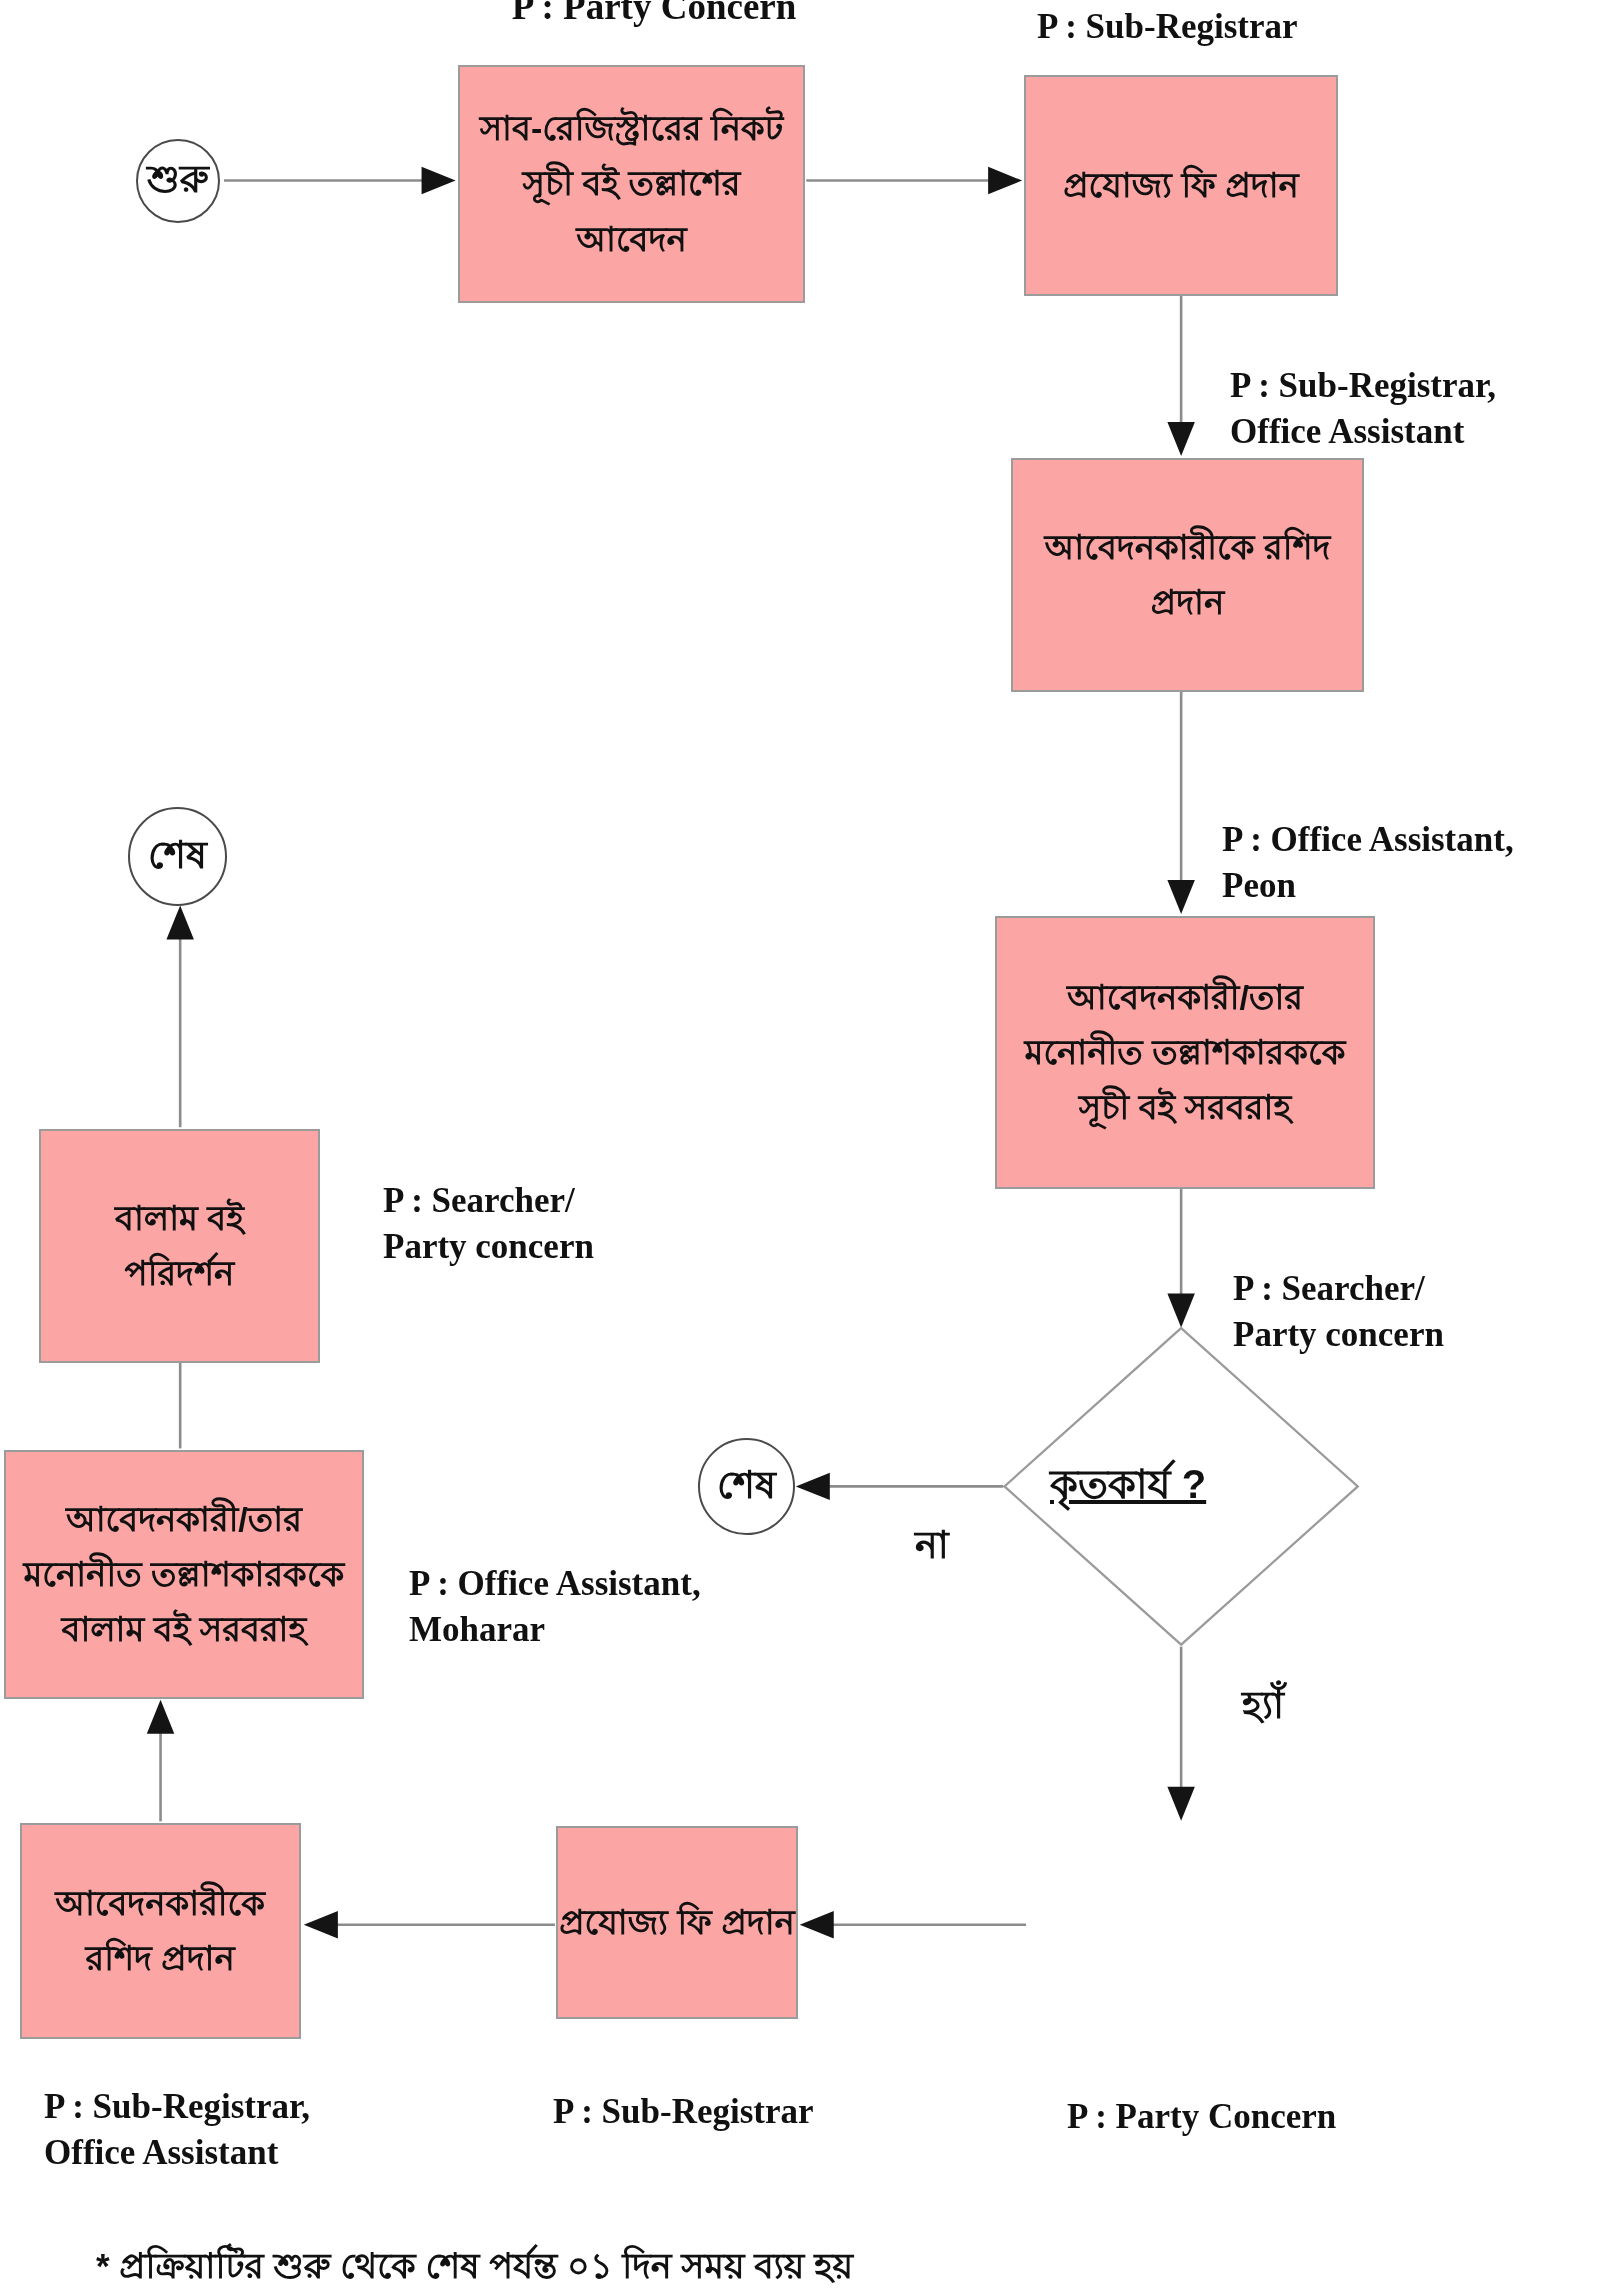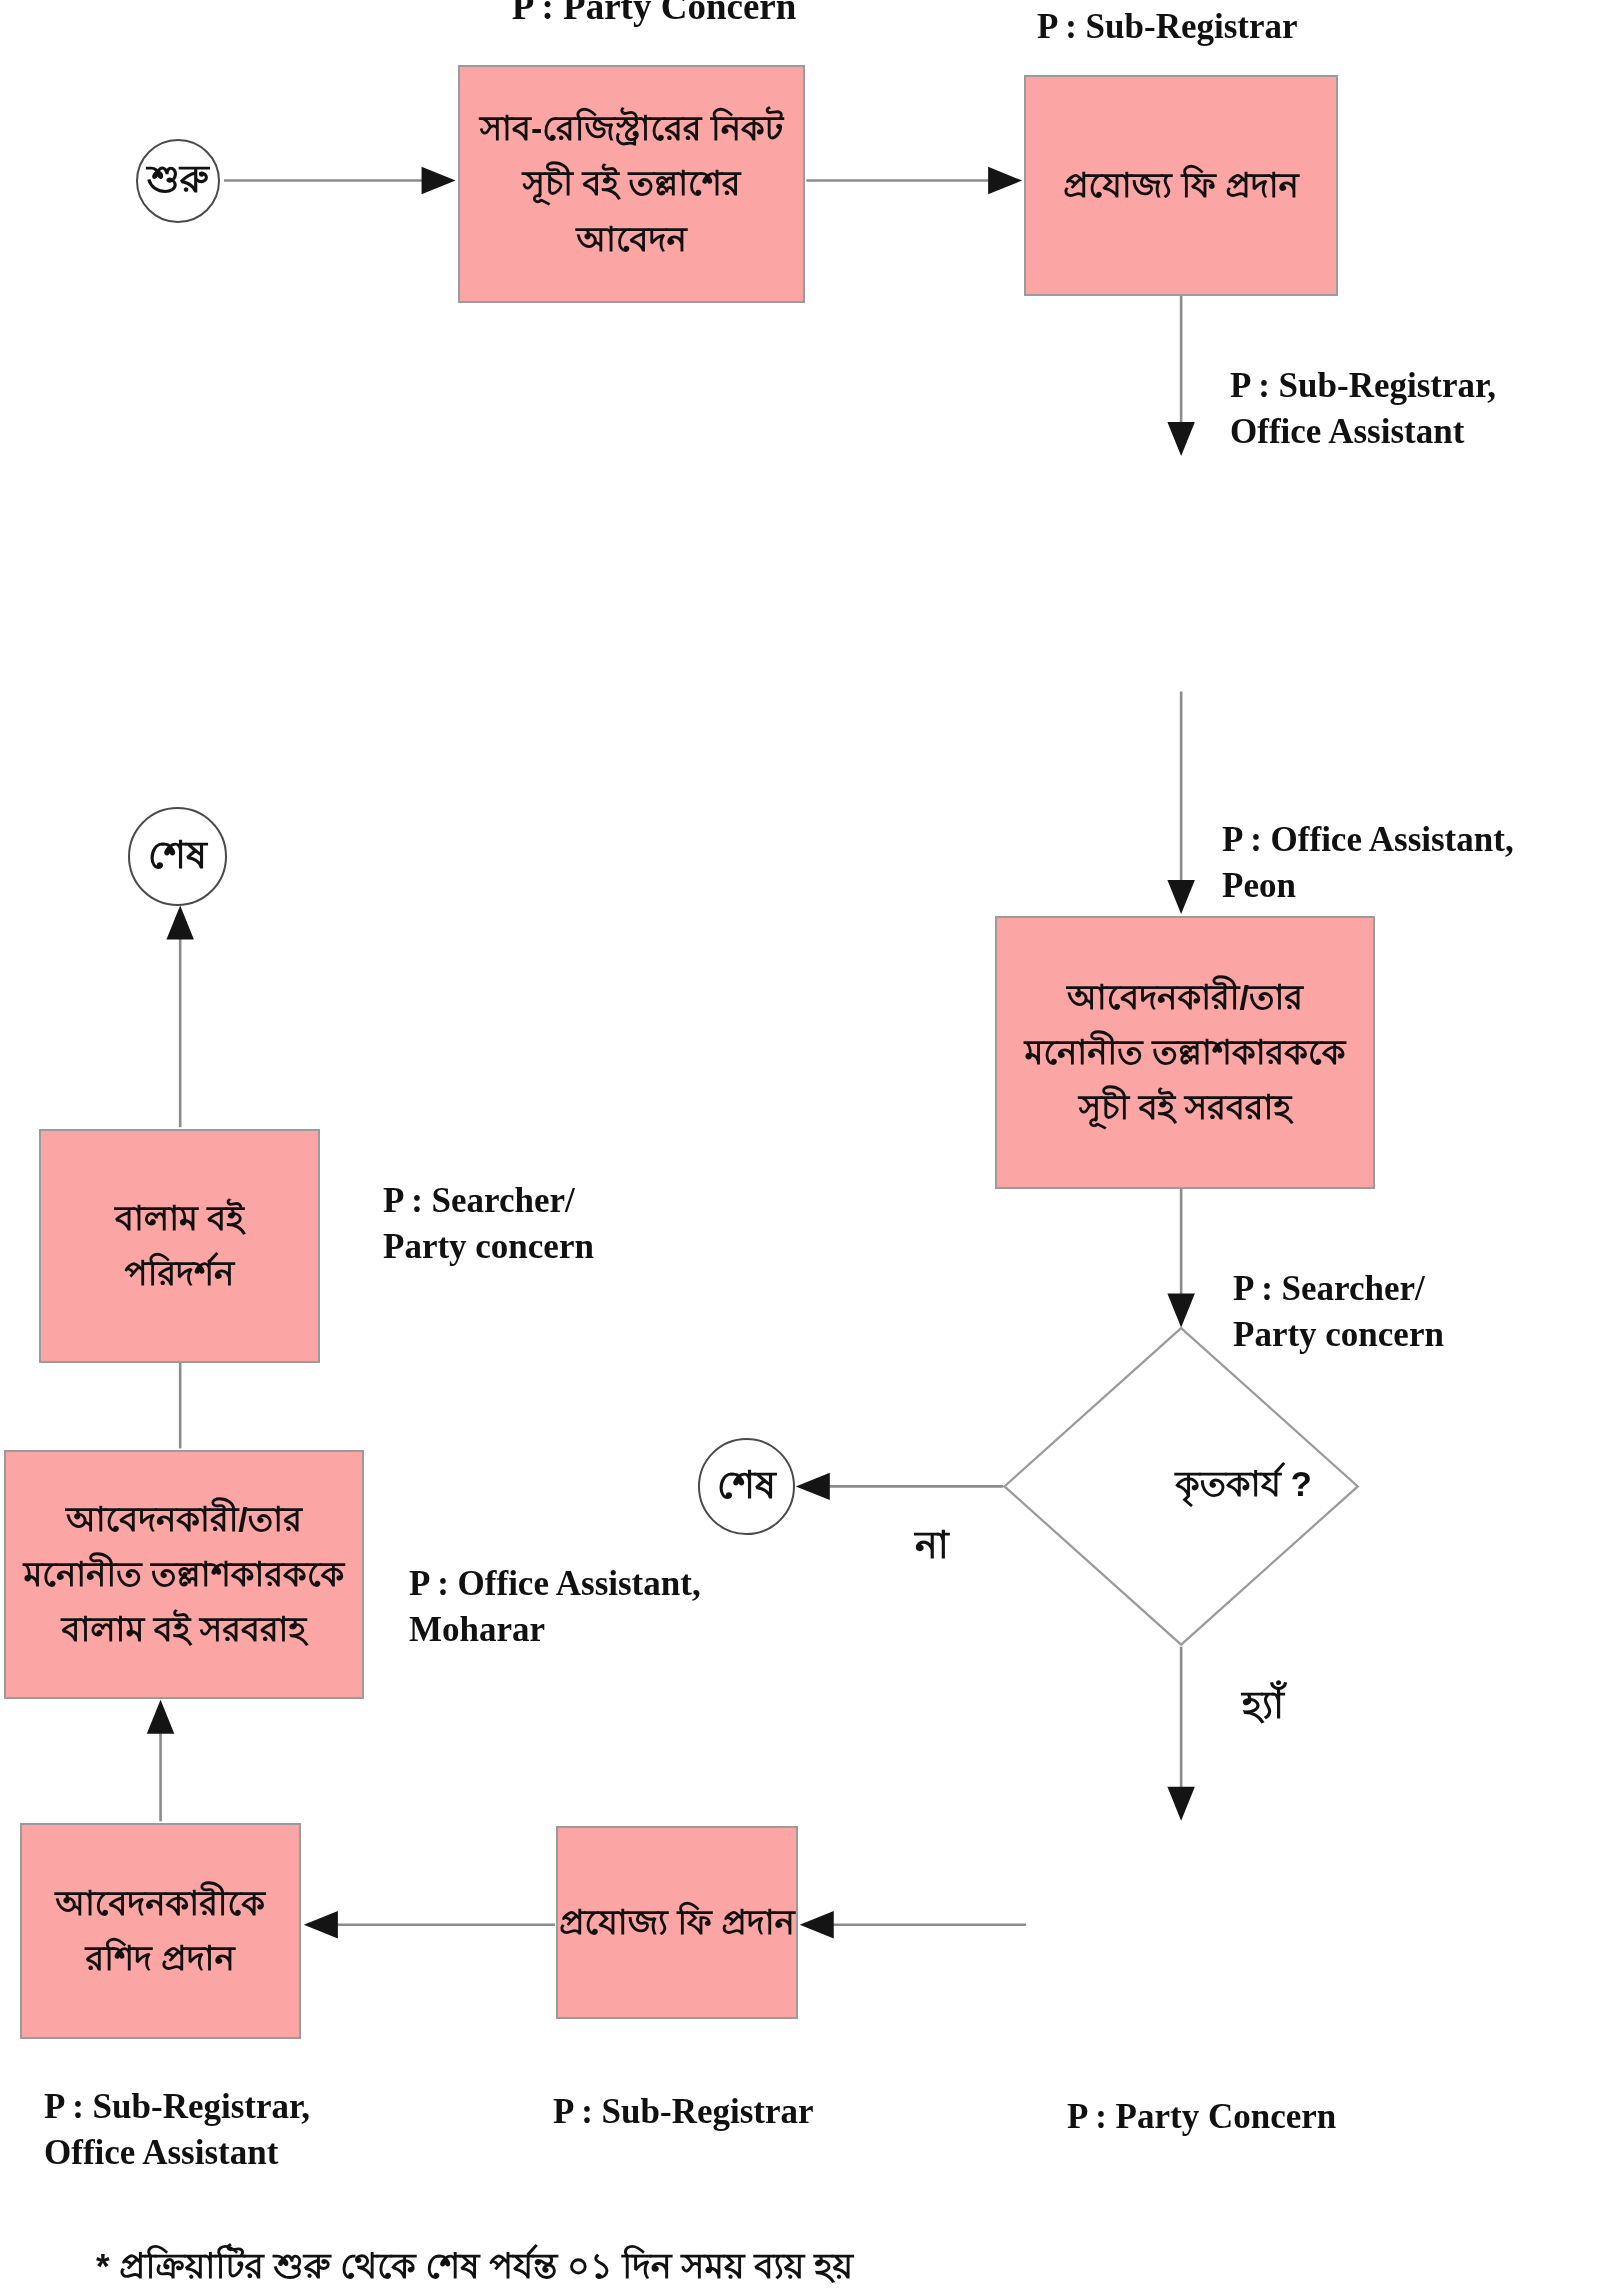--- a/index.html
+++ b/index.html
@@ -35,23 +35,23 @@
     position: absolute;
     background: #ffffff;
     border: 2px solid var(--circle-border, #4a4a4a);
     border-radius: 50%;
     display: flex; align-items: center; justify-content: center;
     font-size: 38px; font-weight: 600;
     box-sizing: border-box;
   }
   .decision-text {
     position: absolute;
-    display: flex; align-items: center; justify-content: flex-end;
+    display: flex; align-items: center; justify-content: flex-start;
     text-align: center;
-    font-size: 35px; font-weight: 600;
+    font-size: 40px; font-weight: 600; text-decoration: underline;
   }
   .plabel {
     position: absolute;
     font-family: "Liberation Serif", "DejaVu Serif", serif;
     font-weight: 600;
     font-size: 35px;
     line-height: 1.3;
     white-space: pre-line;
   }
   .bn-label { position: absolute; font-size: 38px; font-weight: 600; }
@@ -114,20 +114,24 @@
   </div>
 
   <div class="box" style="left:458px; top:65px; width:347px; height:238px;">
     <span class="txt">সাব-রেজিস্ট্রারের নিকট
 সূচী বই তল্লাশের
 আবেদন</span>
   </div>
   <div class="box" style="left:1024px; top:75px; width:314px; height:221px;">
     <span class="txt">প্রযোজ্য ফি প্রদান</span>
   </div>
+  <div class="box" style="left:1011px; top:458px; width:353px; height:234px;">
+    <span class="txt">আবেদনকারীকে রশিদ
+প্রদান</span>
+  </div>
   <div class="box" style="left:995px; top:916px; width:380px; height:273px;">
     <span class="txt">আবেদনকারী/তার
 মনোনীত তল্লাশকারককে
 সূচী বই সরবরাহ</span>
   </div>
   <div class="box" style="left:556px; top:1826px; width:242px; height:193px;">
     <span class="txt">প্রযোজ্য ফি প্রদান</span>
   </div>
   <div class="box" style="left:19.6px; top:1823px; width:281px; height:216px;">
     <span class="txt">আবেদনকারীকে

